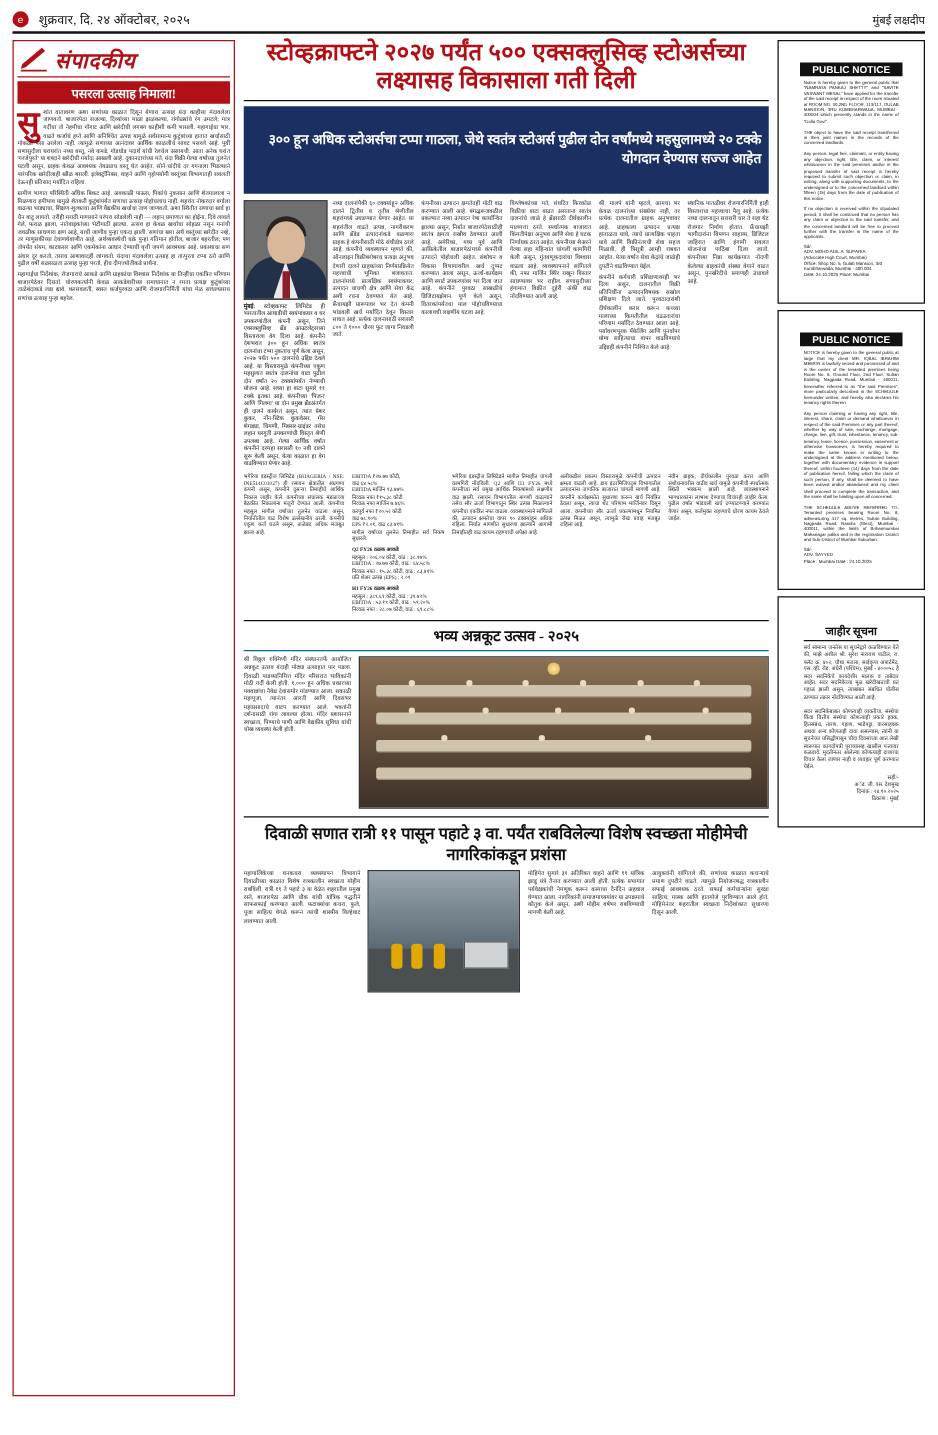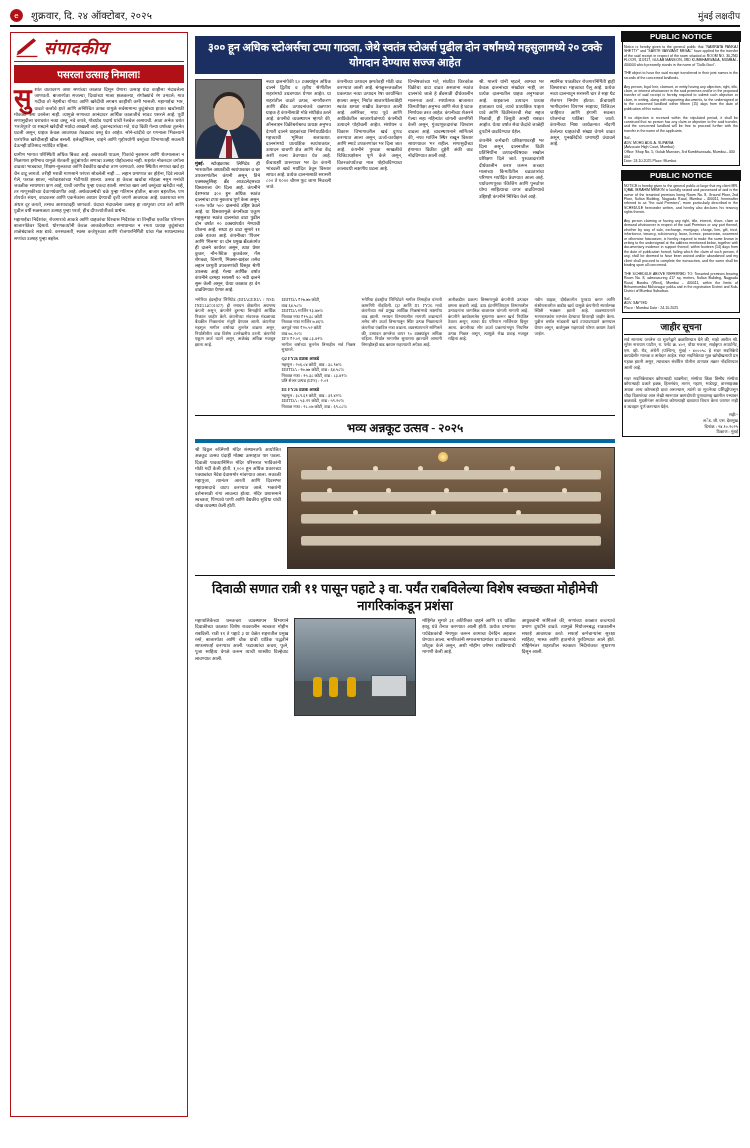--- a/index.html
+++ b/index.html
@@ -63,21 +63,21 @@
   .body-txt.tiny{font-size:4.2px;line-height:5.6px;}
 
   
   .lead-head{
     color:#b11116;font-size:19px;font-weight:bold;line-height:22px;
     text-align:center;letter-spacing:.2px;
     border-bottom:1px solid #111;padding-bottom:4px;
   }
   .lead-sub{
     background:#1b2f63;color:#fff;font-size:11px;font-weight:bold;
-    text-align:center;line-height:15px;padding:4px 6px;margin:4px 0 5px;
+    text-align:right;line-height:15px;padding:20px 6px;margin:4px 0 5px;
   }
   .lead-body{display:flex;gap:6px;}
   .lead-c{flex:1;}
   .photo{
     width:100%;height:78px;background:#6f6f6f;
     position:relative;overflow:hidden;margin-bottom:2px;
     border:1px solid #444;
   }
   .photo .face{
     position:absolute;left:50%;top:16px;transform:translateX(-50%);
@@ -112,21 +112,21 @@
     padding:5px 0;letter-spacing:.4px;
     border:1px solid #222;
   }
   .bh-cols{display:flex;gap:6px;margin-top:4px;}
   .bh-c{flex:1;}
   .bh-c.narrow{flex:0 0 74px;}
 
   
   .feast-head{
     text-align:center;font-size:12px;font-weight:bold;
-    border-top:1px solid #111;border-bottom:4px solid #0369a1;
+    border-top:1px solid #111;border-bottom:1px solid #0369a1;
     padding:3px 0;margin:6px 0 4px;
   }
   .feast-wrap{display:flex;gap:6px;}
   .feast-txt{flex:0 0 86px;}
   .feast-photo{
     flex:1;height:120px;border:1px solid #333;position:relative;
     background:linear-gradient(180deg,#8a7157 0%,#6d563f 40%,#3e3128 100%);
     overflow:hidden;
   }
   .feast-photo .tbl{
@@ -157,21 +157,21 @@
   .diw-photo .road{position:absolute;left:0;bottom:0;width:100%;height:34px;background:#4a4f52;}
   .diw-photo .worker{
     position:absolute;bottom:18px;width:9px;height:20px;background:#e0a800;border-radius:3px;
   }
   .diw-photo .truck{
     position:absolute;right:8px;bottom:18px;width:34px;height:20px;background:#cfd3d6;border:1px solid #555;
   }
 
   
   .notice{
-    border:1px solid #111;padding:1px;margin-bottom:5px;
+    border:1px solid #111;padding:20px;margin-bottom:5px;
   }
   .notice-title{
     text-align:center;font-size:8px;font-weight:bold;
     font-family:"Liberation Sans",sans-serif;
     background:#111;color:#fff;padding:1px 0;margin:-3px -3px 3px;
   }
   .en-txt{
     font-size:3.5px;line-height:4.4px;text-align:justify;
     font-family:"Liberation Sans",sans-serif;
   }
@@ -207,20 +207,21 @@
         <div class="edit-sub">पसरला उत्साह निमाला!</div>
         <div class="dropcap">सु</div>
         <div class="body-txt">शांत वातावरण अशा सणांच्या काळात दिसून येणारा उत्साह यंदा काहीसा मंदावलेला जाणवतो. बाजारपेठा सजल्या, दिव्यांच्या माळा झळकल्या, रांगोळ्यांचे रंग उमटले; मात्र गर्दीचा तो नेहमीचा गोंगाट आणि खरेदीची लगबग काहीशी कमी भासली. महागाईचा भार, वाढते कर्जाचे हप्ते आणि अनिश्चित उत्पन्न यामुळे सर्वसामान्य कुटुंबांच्या हातात खर्चासाठी मोकळा पैसा उरलेला नाही. त्यामुळे सणाच्या आनंदावर आर्थिक काळजीचे सावट पसरले आहे. पूर्वी सणासुदीला घराघरांत नव्या वस्तू, नवे कपडे, गोडधोड पदार्थ यांची रेलचेल असायची. आता अनेक घरांत 'गरजेपुरते' या शब्दाने खरेदीची मर्यादा आखली आहे. दुकानदारांच्या मते, यंदा विक्री गेल्या वर्षाच्या तुलनेत घटली असून, ग्राहक केवळ आवश्यक तेवढ्याच वस्तू घेत आहेत. सोने-चांदीचे दर गगनाला भिडल्याने पारंपरिक खरेदीलाही खीळ बसली. इलेक्ट्रॉनिक्स, वाहने आणि गृहोपयोगी वस्तूंच्या विभागातही सवलती देऊनही प्रतिसाद मर्यादित राहिला.</div>
         <div class="body-txt" style="margin-top:3px">ग्रामीण भागात परिस्थिती अधिक बिकट आहे. अवकाळी पाऊस, पिकांचे नुकसान आणि शेतमालाला न मिळणारा हमीभाव यामुळे शेतकरी कुटुंबांपर्यंत सणाचा उत्साह पोहोचलाच नाही. शहरांत नोकरदार वर्गाला वाढत्या भाड्याचा, शिक्षण-शुल्काचा आणि वैद्यकीय खर्चाचा ताण जाणवतो. अशा स्थितीत सणाचा खर्च हा चैन वाटू लागतो. तरीही मराठी माणसाने परंपरा सोडलेली नाही — लहान प्रमाणात का होईना, दिवे लावले गेले, फराळ झाला, नातेवाइकांच्या भेटीगाठी झाल्या. उत्सव हा केवळ खर्चाचा सोहळा नसून मनांची जवळीक साधणारा क्षण आहे, याची जाणीव पुन्हा एकदा झाली. सणांचा खरा अर्थ वस्तूंच्या खरेदीत नव्हे, तर माणुसकीच्या देवाणघेवाणीत आहे. अर्थव्यवस्थेची चक्रे पुन्हा गतिमान होतील, बाजार बहरतील; पण तोपर्यंत संयम, काटकसर आणि एकमेकांना आधार देण्याची वृत्ती जपणे आवश्यक आहे. प्रकाशाचा सण अंधार दूर करतो, तसाच आशावादही जागवतो. यंदाचा मंदावलेला उत्साह हा तात्पुरता टप्पा ठरो आणि पुढील वर्षी सळसळता उत्साह पुन्हा परतो, हीच दीपज्योतीकडे प्रार्थना.</div>
         <div class="body-txt" style="margin-top:3px">महागाईचा निर्देशांक, रोजगाराचे आकडे आणि ग्राहकांचा विश्वास निर्देशांक या तिन्हींचा एकत्रित परिणाम बाजारपेठेवर दिसतो. धोरणकर्त्यांनी केवळ आकडेवारीच्या समाधानात न रमता प्रत्यक्ष कुटुंबांच्या ताळेबंदाकडे लक्ष द्यावे. करसवलती, स्वस्त कर्जपुरवठा आणि रोजगारनिर्मिती यांचा मेळ साधल्यासच सणांचा उत्साह पुन्हा बहरेल.</div>
       </div>
     </div>
 
     <div class="col-mid">
 
+      <div class="lead-head">स्टोव्हक्राफ्टने २०२७ पर्यंत ५०० एक्सक्लुसिव्ह स्टोअर्सच्या लक्ष्यासह विकासाला गती दिली</div>
       <div class="lead-sub">३०० हून अधिक स्टोअर्सचा टप्पा गाठला, जेथे स्वतंत्र स्टोअर्स पुढील दोन वर्षांमध्ये महसुलामध्ये २० टक्के योगदान देण्यास सज्ज आहेत</div>
 
       <div class="lead-body">
         <div class="lead-c">
           <div class="photo">
             <div class="body"></div>
             <div class="shirt"></div>
             <div class="tie"></div>
             <div class="hair"></div>
             <div class="face"></div>

